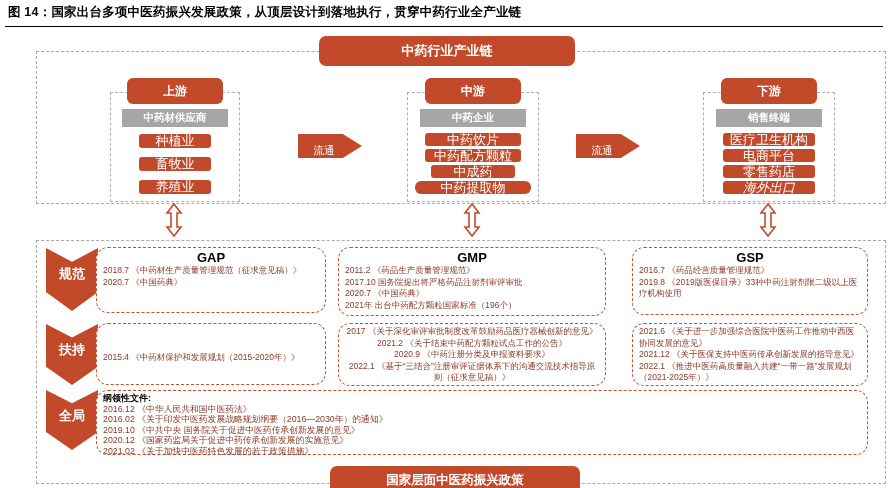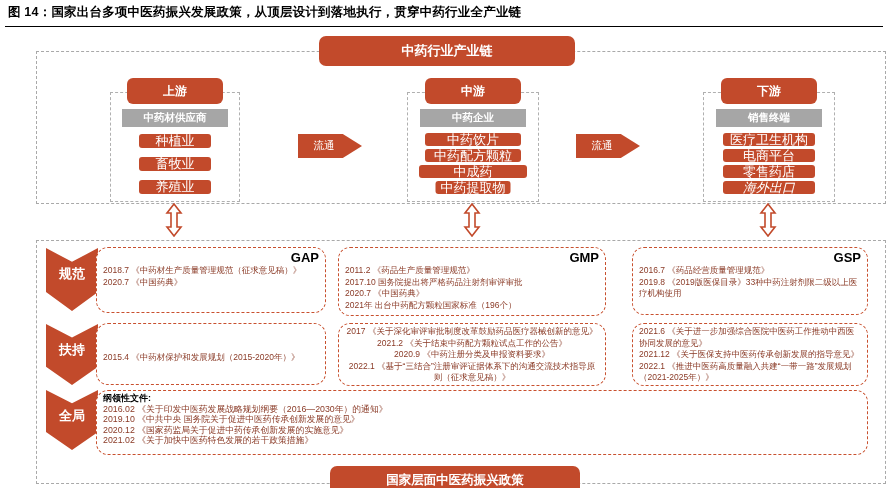--- a/index.html
+++ b/index.html
@@ -17,30 +17,30 @@
   .group{position:absolute;border:1.2px dashed #b0b0b0;height:108px;top:92px;z-index:2;}
   .stage{position:absolute;top:-15px;left:50%;transform:translateX(-50%);width:96px;height:26px;
          background:#c24a2b;color:#fff;font-weight:bold;font-size:12px;border-radius:6px;
          display:flex;align-items:center;justify-content:center;z-index:3;}
   .role{position:absolute;top:16px;left:50%;transform:translateX(-50%);width:106px;height:18px;
         background:#a6a6a6;color:#fff;font-weight:bold;font-size:10.5px;
         display:flex;align-items:center;justify-content:center;}
   .chip{position:absolute;left:50%;transform:translateX(-50%);background:#c24a2b;color:#fff;
         font-size:13px;border-radius:3px;display:flex;align-items:center;justify-content:center;}
   .flow{width:64px;height:24px;background:#c24a2b;color:#fff;font-size:10.5px;
-        display:flex;align-items:center;justify-content:center;padding-right:12px;box-sizing:border-box;
+        display:flex;align-items:flex-end;justify-content:center;padding-right:12px;box-sizing:border-box;
         clip-path:polygon(0 0,70% 0,100% 50%,70% 100%,0 100%);z-index:2;}
   .dbl-arrow{z-index:2;}
   .chev{width:52px;background:#c24a2b;color:#fff;font-weight:bold;font-size:13px;text-align:center;
         clip-path:polygon(0 0,50% 22%,100% 0,100% 70%,50% 100%,0 70%);z-index:2;
         display:flex;justify-content:center;}
   .chev span{margin-top:17px;}
   .pbox{border:1.5px dashed #c8502e;border-radius:12px;background:#fff;box-sizing:border-box;
         padding:2px 6px;z-index:2;}
-  .pbox .ptitle{text-align:right;font-weight:bold;font-size:13px;color:#000;line-height:15px;}
+  .pbox .ptitle{text-align:center;font-weight:bold;font-size:13px;color:#000;line-height:15px;}
   .pbox .pline{font-size:8.5px;color:#8a3a26;line-height:11.5px;}
   .pbox .phead{font-size:9px;font-weight:bold;color:#000;line-height:10.5px;}
   .pbox.row3 .pline{line-height:10.5px;font-size:8.8px;}
 </style>
 </head>
 <body>
 
 <div class="abs fig-title">图 14：国家出台多项中医药振兴发展政策，从顶层设计到落地执行，贯穿中药行业全产业链</div>
 <div class="abs title-rule"></div>
 
@@ -53,22 +53,22 @@
   <div class="chip" style="top:41px;width:72px;height:14px;">种植业</div>
   <div class="chip" style="top:64px;width:72px;height:14px;">畜牧业</div>
   <div class="chip" style="top:87px;width:72px;height:14px;">养殖业</div>
 </div>
 
 <div class="group" style="left:407px;width:130px;">
   <div class="stage">中游</div>
   <div class="role">中药企业</div>
   <div class="chip" style="top:40px;width:96px;height:13px;">中药饮片</div>
   <div class="chip" style="top:56px;width:96px;height:13px;">中药配方颗粒</div>
-  <div class="chip" style="top:72px;width:108px;height:13px;">中成药</div>
-  <div class="chip" style="top:88px;width:75px;height:13px;">中药提取物</div>
+  <div class="chip" style="top:72px;width:84px;height:13px;">中成药</div>
+  <div class="chip" style="top:88px;width:116px;height:13px;border-radius:6px;">中药提取物</div>
 </div>
 
 <div class="group" style="left:703px;width:130px;">
   <div class="stage">下游</div>
   <div class="role">销售终端</div>
   <div class="chip" style="top:40px;width:92px;height:13px;">医疗卫生机构</div>
   <div class="chip" style="top:56px;width:92px;height:13px;">电商平台</div>
   <div class="chip" style="top:72px;width:92px;height:13px;text-align:center;">零售药店</div>
   <div class="chip" style="top:88px;width:92px;height:13px;font-style:italic;">海外出口</div>
 </div>
@@ -130,19 +130,20 @@
   <div class="pline">2022.1 《基于“三结合”注册审评证据体系下的沟通交流技术指导原则（征求意见稿）》</div>
 </div>
 <div class="abs pbox" style="left:632px;top:323px;width:236px;height:63px;">
   <div class="pline">2021.6 《关于进一步加强综合医院中医药工作推动中西医协同发展的意见》</div>
   <div class="pline">2021.12 《关于医保支持中医药传承创新发展的指导意见》</div>
   <div class="pline">2022.1 《推进中医药高质量融入共建“一带一路”发展规划（2021-2025年）》</div>
 </div>
 
 <div class="abs pbox row3" style="left:96px;top:390px;width:772px;height:65px;">
   <div class="phead">纲领性文件:</div>
+  <div class="pline">2016.12 《中华人民共和国中医药法》</div>
   <div class="pline">2016.02 《关于印发中医药发展战略规划纲要（2016—2030年）的通知》</div>
   <div class="pline">2019.10 《中共中央 国务院关于促进中医药传承创新发展的意见》</div>
   <div class="pline">2020.12 《国家药监局关于促进中药传承创新发展的实施意见》</div>
   <div class="pline">2021.02 《关于加快中医药特色发展的若干政策措施》</div>
 </div>
 
 <div class="abs banner footer-banner">国家层面中医药振兴政策</div>
 
 </body></html>

